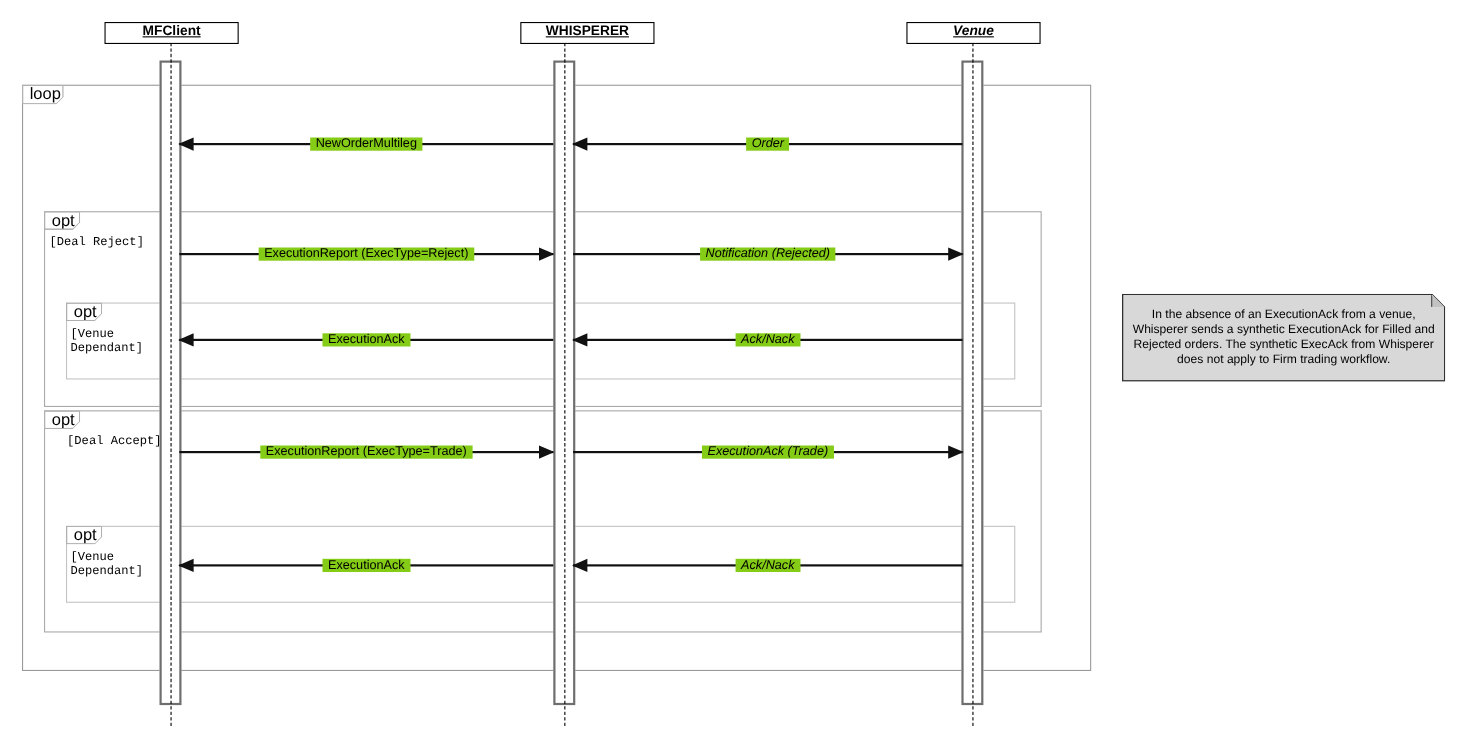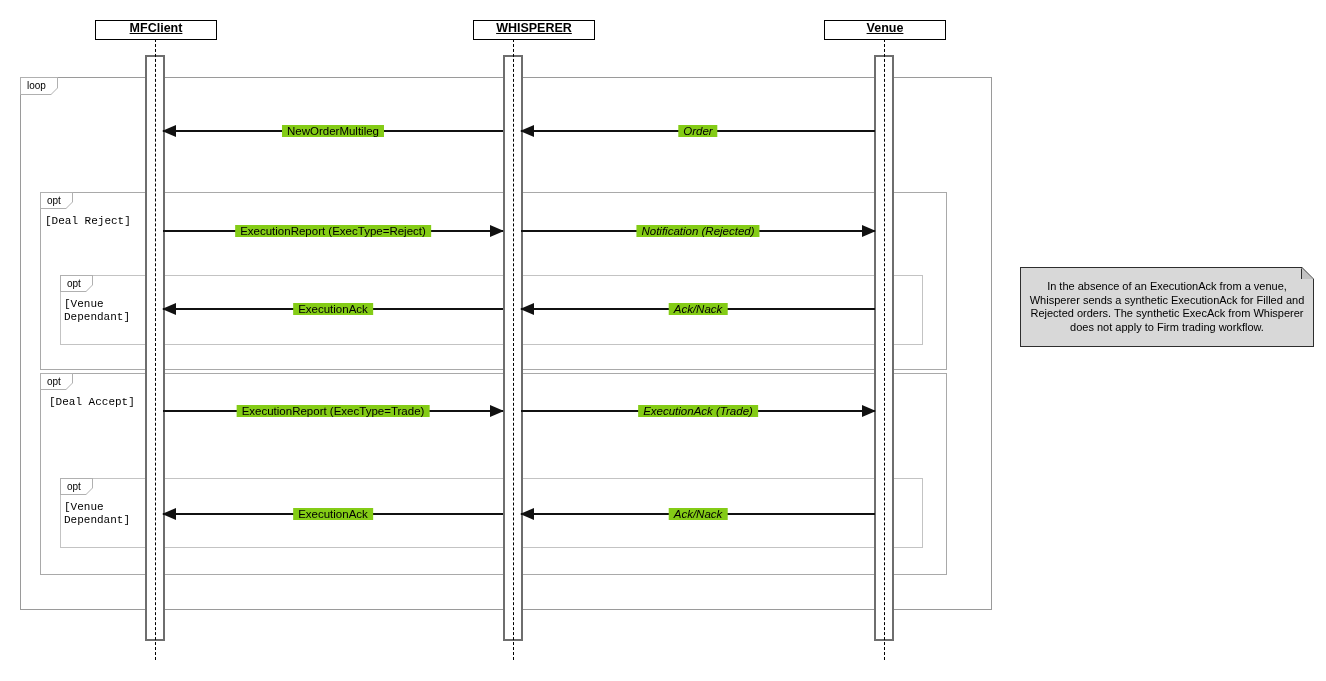--- a/index.html
+++ b/index.html
@@ -24,21 +24,21 @@
 
   .frag-op {
     position: absolute; top: -1px; left: -1px;
     background: #b0b0b0;
     clip-path: polygon(0 0, 100% 0, 100% calc(100% - 7px), calc(100% - 7px) 100%, 0 100%);
   }
   .frag-op-inner {
     position: absolute; inset: 1px;
     background: #ffffff;
     clip-path: polygon(0 0, 100% 0, 100% calc(100% - 6px), calc(100% - 6px) 100%, 0 100%);
-    font-size: 10px; line-height: 15px;
+    font-size: 15px; line-height: 15px;
     padding-left: 6px;
     color: #000;
   }
   .frag-guard {
     position: absolute;
     font-size: 11px; line-height: 13px;
     color: #000;
     background: transparent;
     font-family: Liberation Mono, monospace;
   }
@@ -130,21 +130,21 @@
     <div class="frag-op" style="width:33px; height:17px;">
       <div class="frag-op-inner">opt</div>
     </div>
     <div class="frag-guard" style="left:3px; top:22px; width:72px;">[Venue Dependant]</div>
   </div>
 
   <div class="fragment" style="left:40px; top:373px; width:905px; height:200px;">
     <div class="frag-op" style="width:33px; height:17px;">
       <div class="frag-op-inner">opt</div>
     </div>
-    <div class="frag-guard" style="left:8px; top:22px; width:110px;">[Deal Accept]</div>
+    <div class="frag-guard" style="left:20px; top:22px; width:110px;">[Deal Accept]</div>
   </div>
 
   <div class="fragment inner" style="left:60px; top:478px; width:861px; height:68px;">
     <div class="frag-op" style="width:33px; height:17px;">
       <div class="frag-op-inner">opt</div>
     </div>
     <div class="frag-guard" style="left:3px; top:22px; width:72px;">[Venue Dependant]</div>
   </div>
 
   <div class="activation" style="left:145px;"></div>
@@ -154,21 +154,21 @@
   <div class="lifeline" style="left:155px;"></div>
   <div class="lifeline" style="left:513px;"></div>
   <div class="lifeline" style="left:884px;"></div>
 
   <div class="head-box" style="left:95px;">
     <span>MFClient</span>
   </div>
   <div class="head-box" style="left:453px;margin-left:20px;">
     <span>WHISPERER</span>
   </div>
-  <div class="head-box" style="left:824px;">
+  <div class="head-box" style="left:824px;font-style:italic;">
     <span>Venue</span>
   </div>
 
   <div class="message arrow-left" style="left:163px; top:130px; width:340px;">
     <div class="msg-line"></div>
     <div class="msg-arrow"></div>
     <span class="msg-label">NewOrderMultileg</span>
   </div>
   <div class="message arrow-left italic" style="left:521px; top:130px; width:354px;">
     <div class="msg-line"></div>

